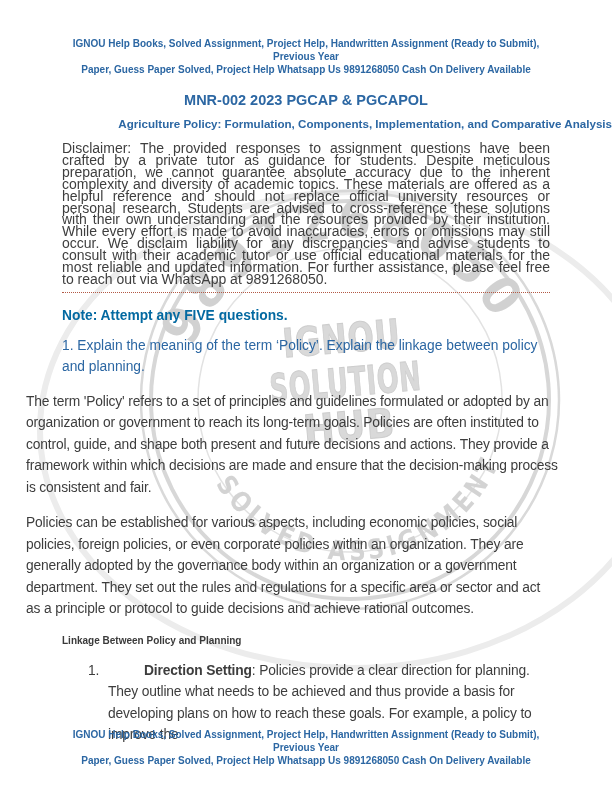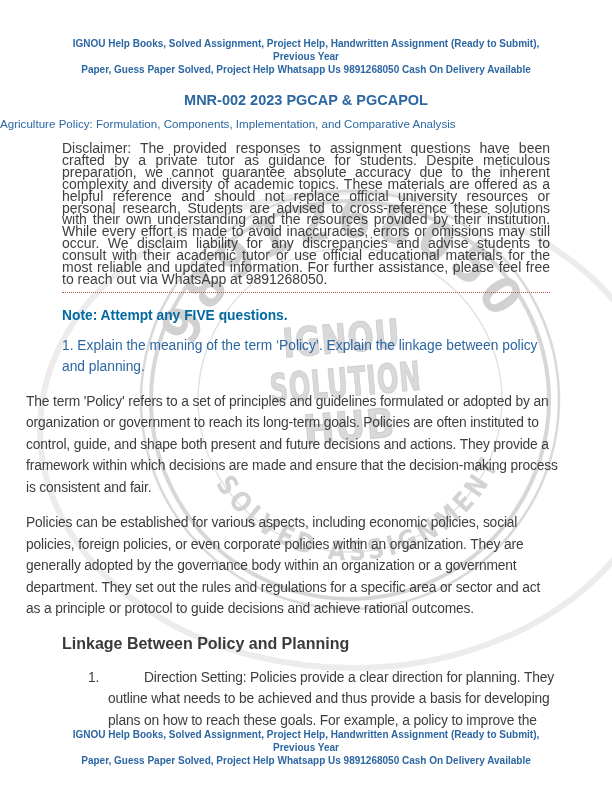--- a/index.html
+++ b/index.html
@@ -4,37 +4,37 @@
 <style>
   html,body{margin:0;padding:0;background:#ffffff;}
   body{width:612px;height:792px;font-family:"Liberation Sans",sans-serif;}
   .page{position:relative;width:612px;height:792px;overflow:hidden;background:#ffffff;}
   .watermark{position:absolute;top:0;left:0;z-index:0;pointer-events:none;}
   .content{position:absolute;inset:0;z-index:1;}
 
   .promo{margin:37px 56px 0;text-align:center;color:#2C67A3;font-weight:bold;
          font-size:10px;line-height:13px;}
   .doc-title{margin-top:16px;text-align:center;color:#2C67A3;font-weight:bold;font-size:14.5px;}
-  .doc-subtitle{margin-top:9px;text-align:left;color:#2C67A3;font-weight:normal;font-size:11.6px;}
+  .doc-subtitle{margin-top:9px;text-align:right;color:#2C67A3;font-weight:bold;font-size:11.6px;}
   .disclaimer{margin:13px 62px 0 62px;text-align:justify;color:#3E3E3E;
               font-size:14px;line-height:11.9px;}
   .divider{margin:6px 62px 0 62px;border:0;border-top:1.5px dotted #B35A45;height:0;}
   .note{margin:15px 62px 0 62px;color:#0369a1;font-weight:bold;font-size:13.8px;}
   .question{margin:12px 54px 0 62px;color:#2C67A3;font-weight:normal;
             font-size:13.8px;line-height:21px;}
   .para{margin:14px 54px 0 26px;color:#3D3D3D;font-size:13.8px;line-height:21.5px;
         letter-spacing:-0.15px;}
-  .section-heading{margin:15px 54px 0 62px;color:#3A3A3A;font-weight:bold;font-size:16px;}
+  .section-heading{margin:15px 54px 0 62px;color:#3A3A3A;font-weight:bold;font-size:10px;}
   .list-item{display:flex;margin:14px 54px 0 88px;color:#3D3D3D;font-size:13.8px;
              line-height:21.5px;letter-spacing:-0.15px;}
   .list-num{flex:0 0 20px;}
   .list-body{flex:1;}
   .footer{position:absolute;left:56px;right:56px;top:728px;text-align:center;
           color:#2C67A3;font-weight:bold;font-size:10px;line-height:13px;}
-  .bold{font-weight:normal;padding-left:36px;}
+  .bold{font-weight:bold;padding-left:36px;}
   .stamp-center-word{font-weight:bold;letter-spacing:1px;}
 </style>
 </head>
 <body>
 
 <div class="page">
 
   <svg class="watermark" width="612" height="792" viewBox="0 0 612 792" aria-hidden="true">
     <defs>
       <path id="arcTop" d="M 197 336 A 168 168 0 0 1 503 336" fill="none"></path>

